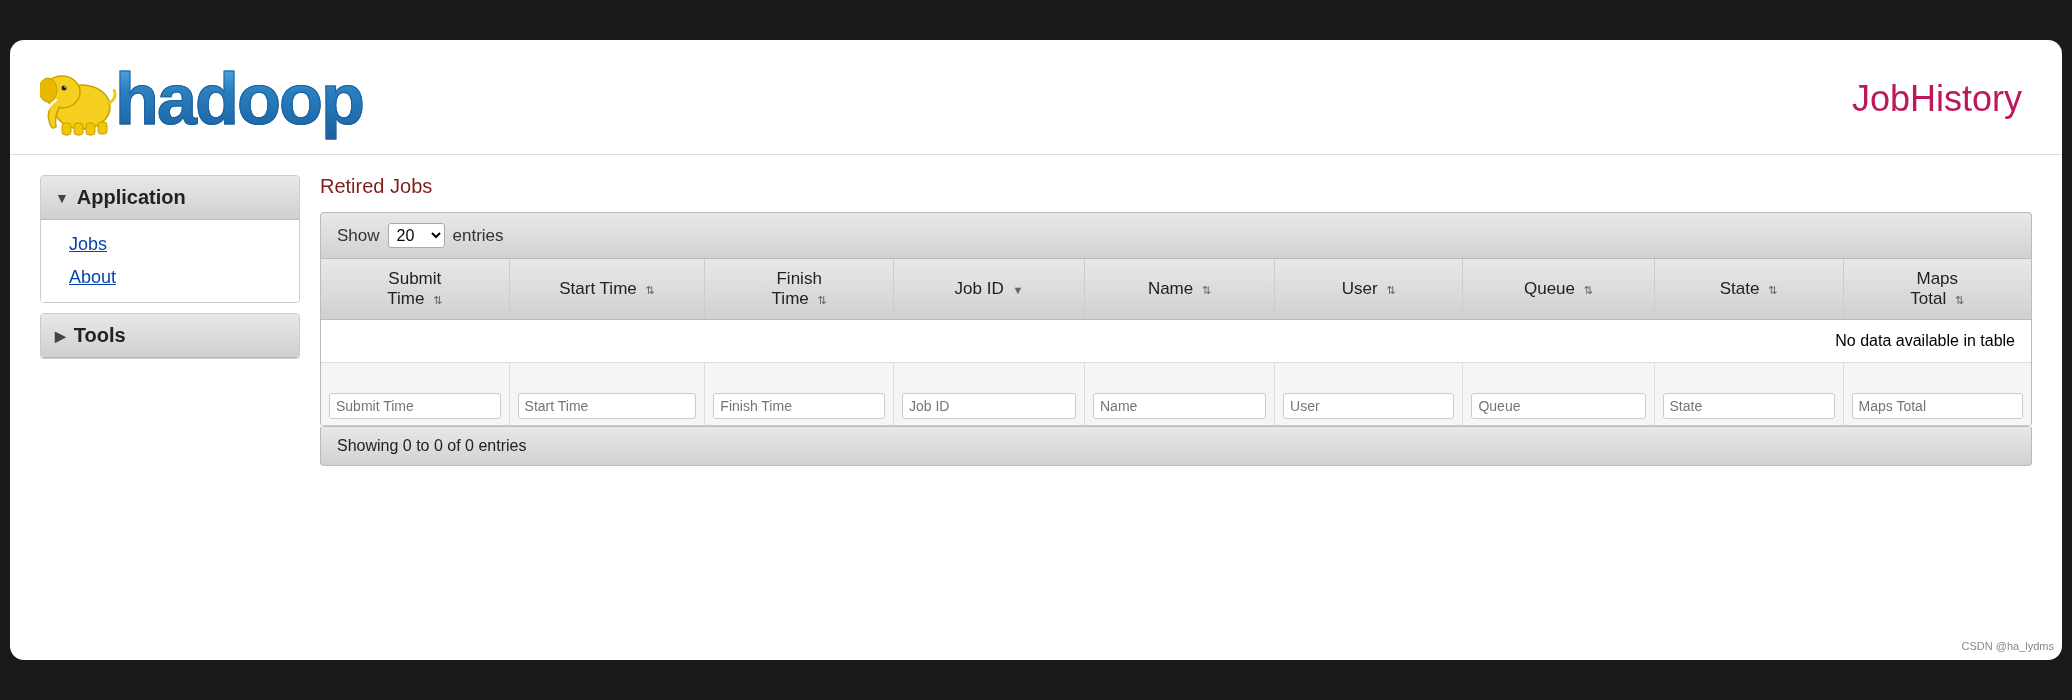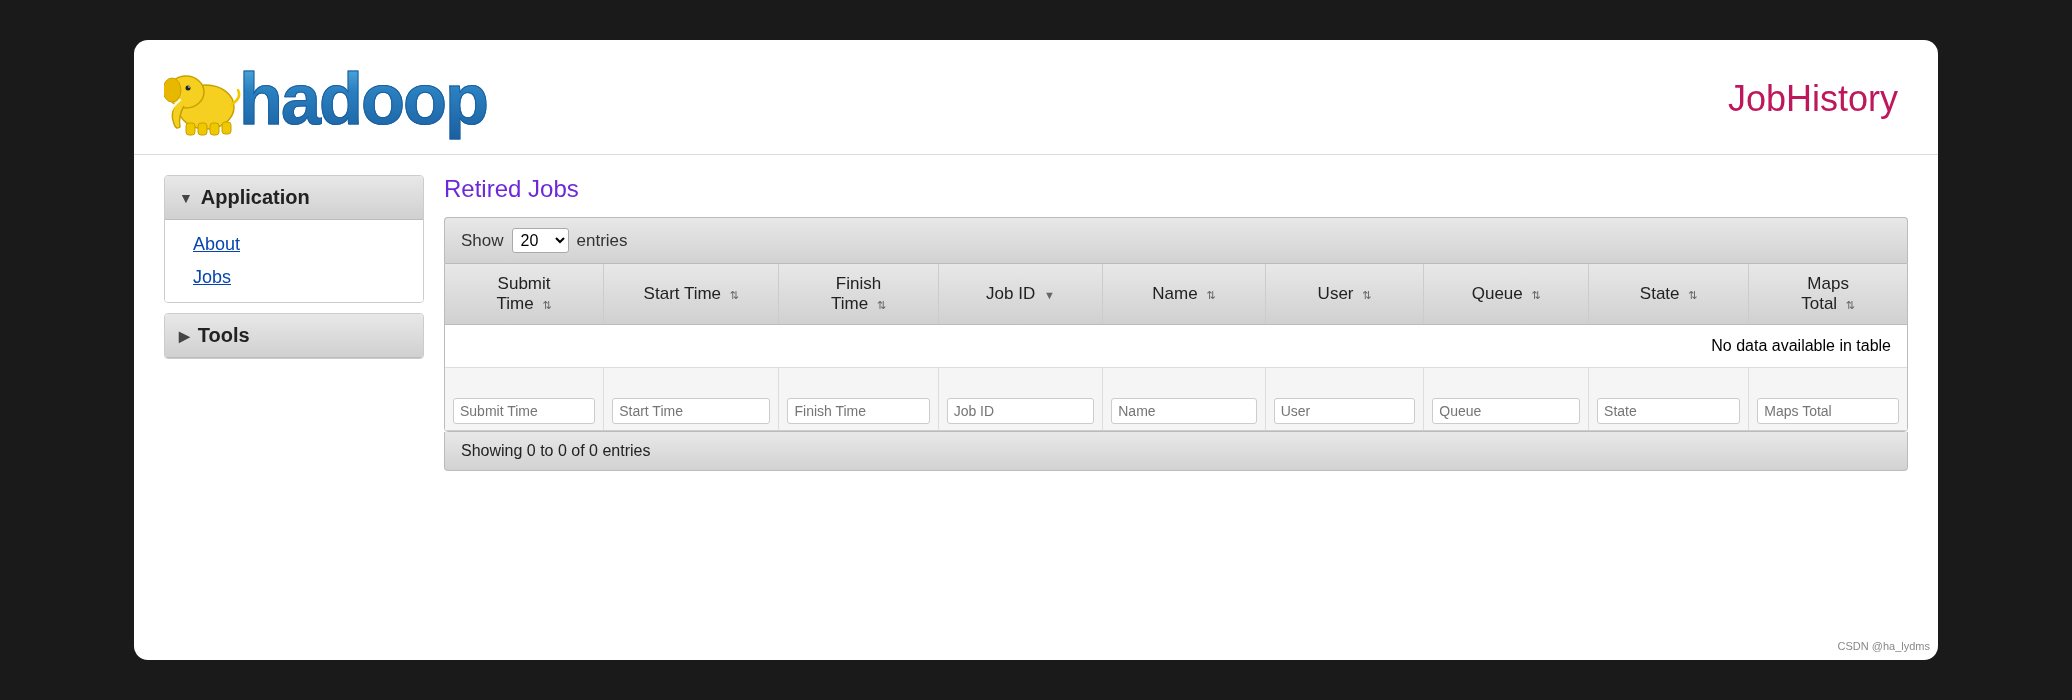--- a/index.html
+++ b/index.html
@@ -7,21 +7,21 @@
       background: #1a1a1a;
       display: flex;
       justify-content: center;
       align-items: center;
       min-height: 100vh;
       font-family: Arial, Helvetica, sans-serif;
     }
     .main-container {
       background: #ffffff;
       border-radius: 14px;
-      width: 1804px;
+      width: 2052px;
       min-height: 620px;
       padding: 0;
       overflow: hidden;
       position: relative;
     }
     
     .header {
       display: flex;
       align-items: center;
       justify-content: space-between;
@@ -103,23 +103,23 @@
       font-size: 18px;
       color: #0645ad;
       text-decoration: underline;
       cursor: pointer;
     }
     
     .main-content {
       flex: 1;
     }
     .section-title {
-      font-size: 24px;
+      font-size: 20px;
       font-weight: normal;
-      color: #6d28d9;
+      color: #7f1d1d;
       margin-bottom: 14px;
     }
     
     .show-entries-bar {
       background: linear-gradient(180deg, #e8e8e8 0%, #d2d2d2 100%);
       border: 1px solid #bbb;
       border-bottom: none;
       padding: 10px 16px;
       display: flex;
       align-items: center;
@@ -257,22 +257,22 @@
   <div class="content-area">
 
     <div class="sidebar">
 
       <div class="sidebar-section">
         <div class="sidebar-header">
           <span class="arrow">▼</span>
           <span>Application</span>
         </div>
         <div class="sidebar-links">
+          <a class="sidebar-link">Jobs</a>
           <a class="sidebar-link">About</a>
-          <a class="sidebar-link">Jobs</a>
         </div>
       </div>
 
       <div class="sidebar-section">
         <div class="sidebar-header">
           <span class="arrow">▶</span>
           <span>Tools</span>
         </div>
       </div>
     </div>

